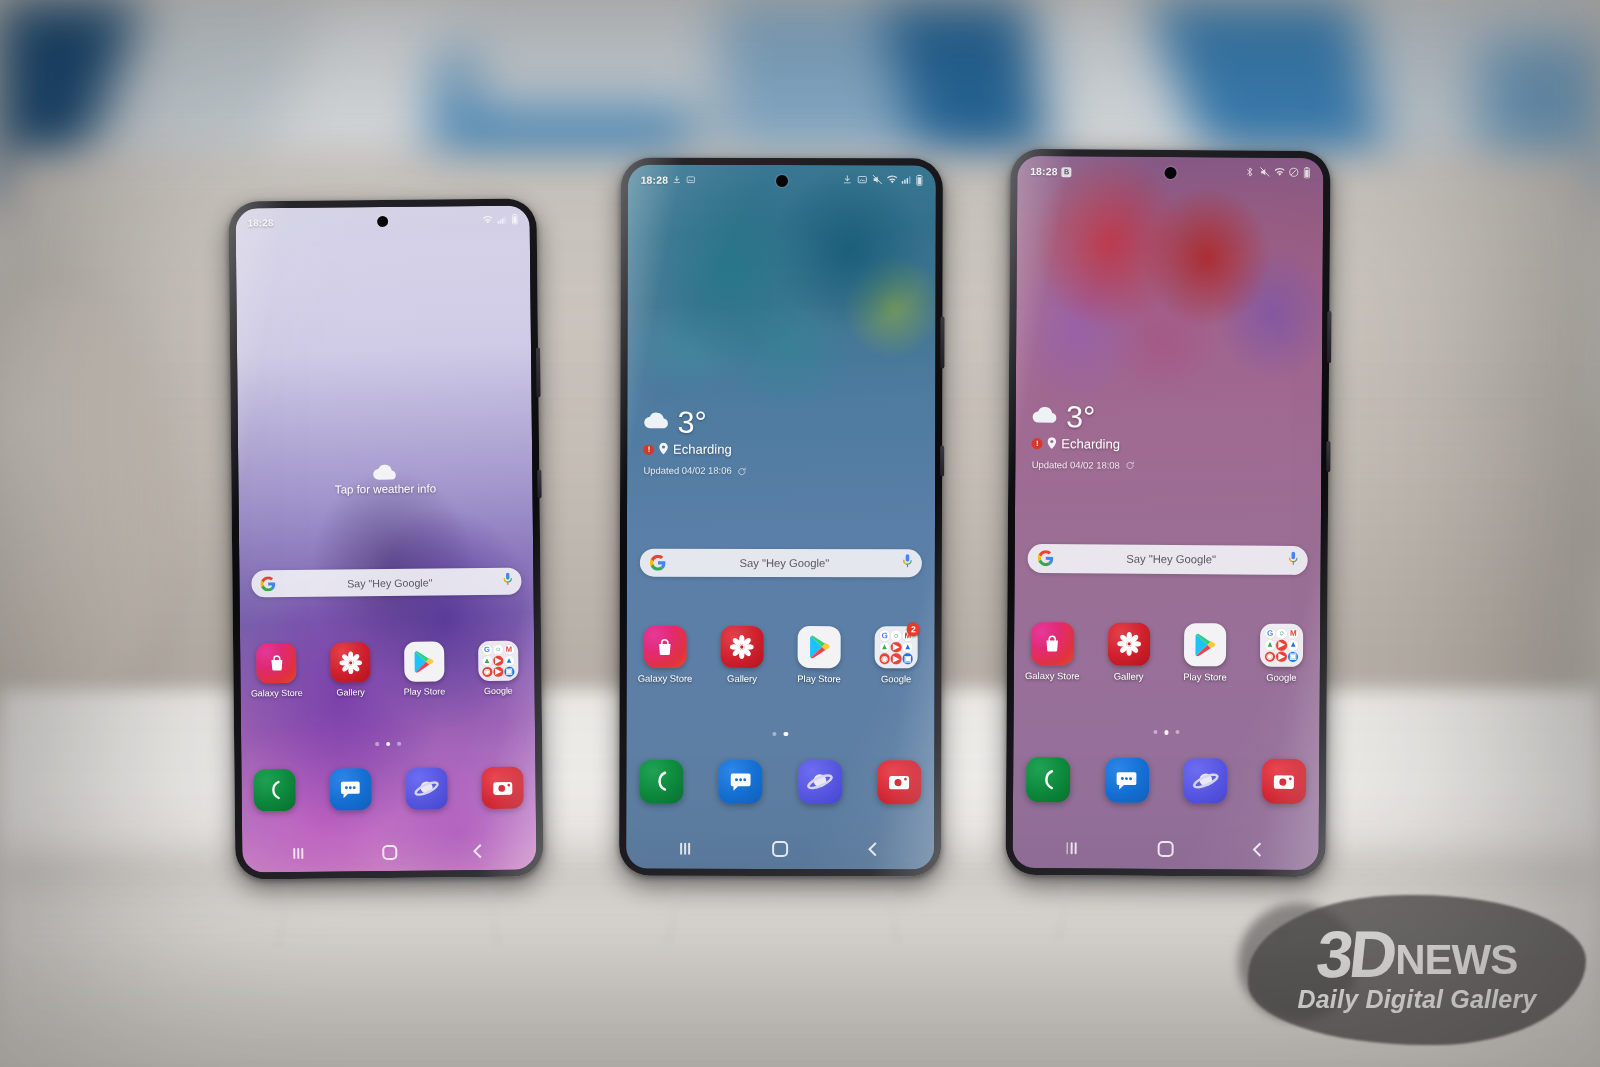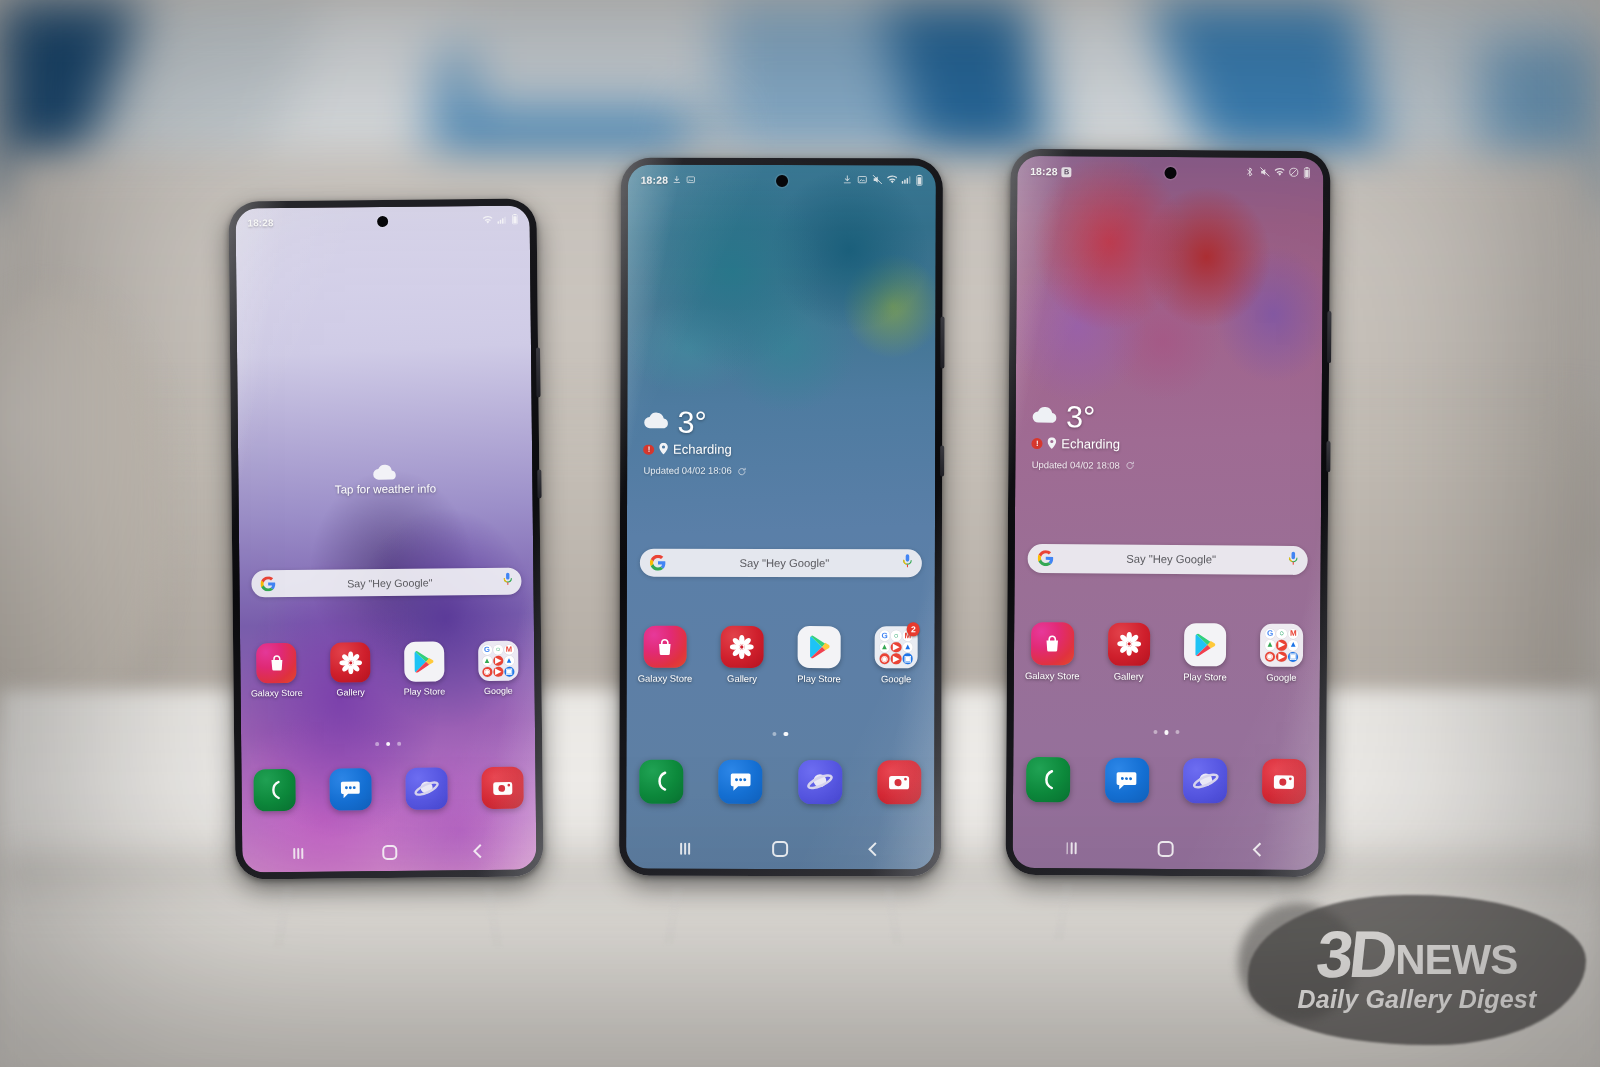--- a/index.html
+++ b/index.html
@@ -864,18 +864,18 @@
     </div>
 
   <div class="watermark">
     <div class="wm-brush"></div>
     <div class="wm-brush2"></div>
     <div class="wm-inner">
       <div class="wm-row">
         <span class="wm-3d">3D</span>
         <span class="wm-news">NEWS</span>
       </div>
-      <div class="wm-tag">Daily Gallery Digest</div>
+      <div class="wm-tag">Daily Digital Gallery</div>
     </div>
   </div>
 
   <div class="vignette"></div>
 </div>
 
 </body></html>

